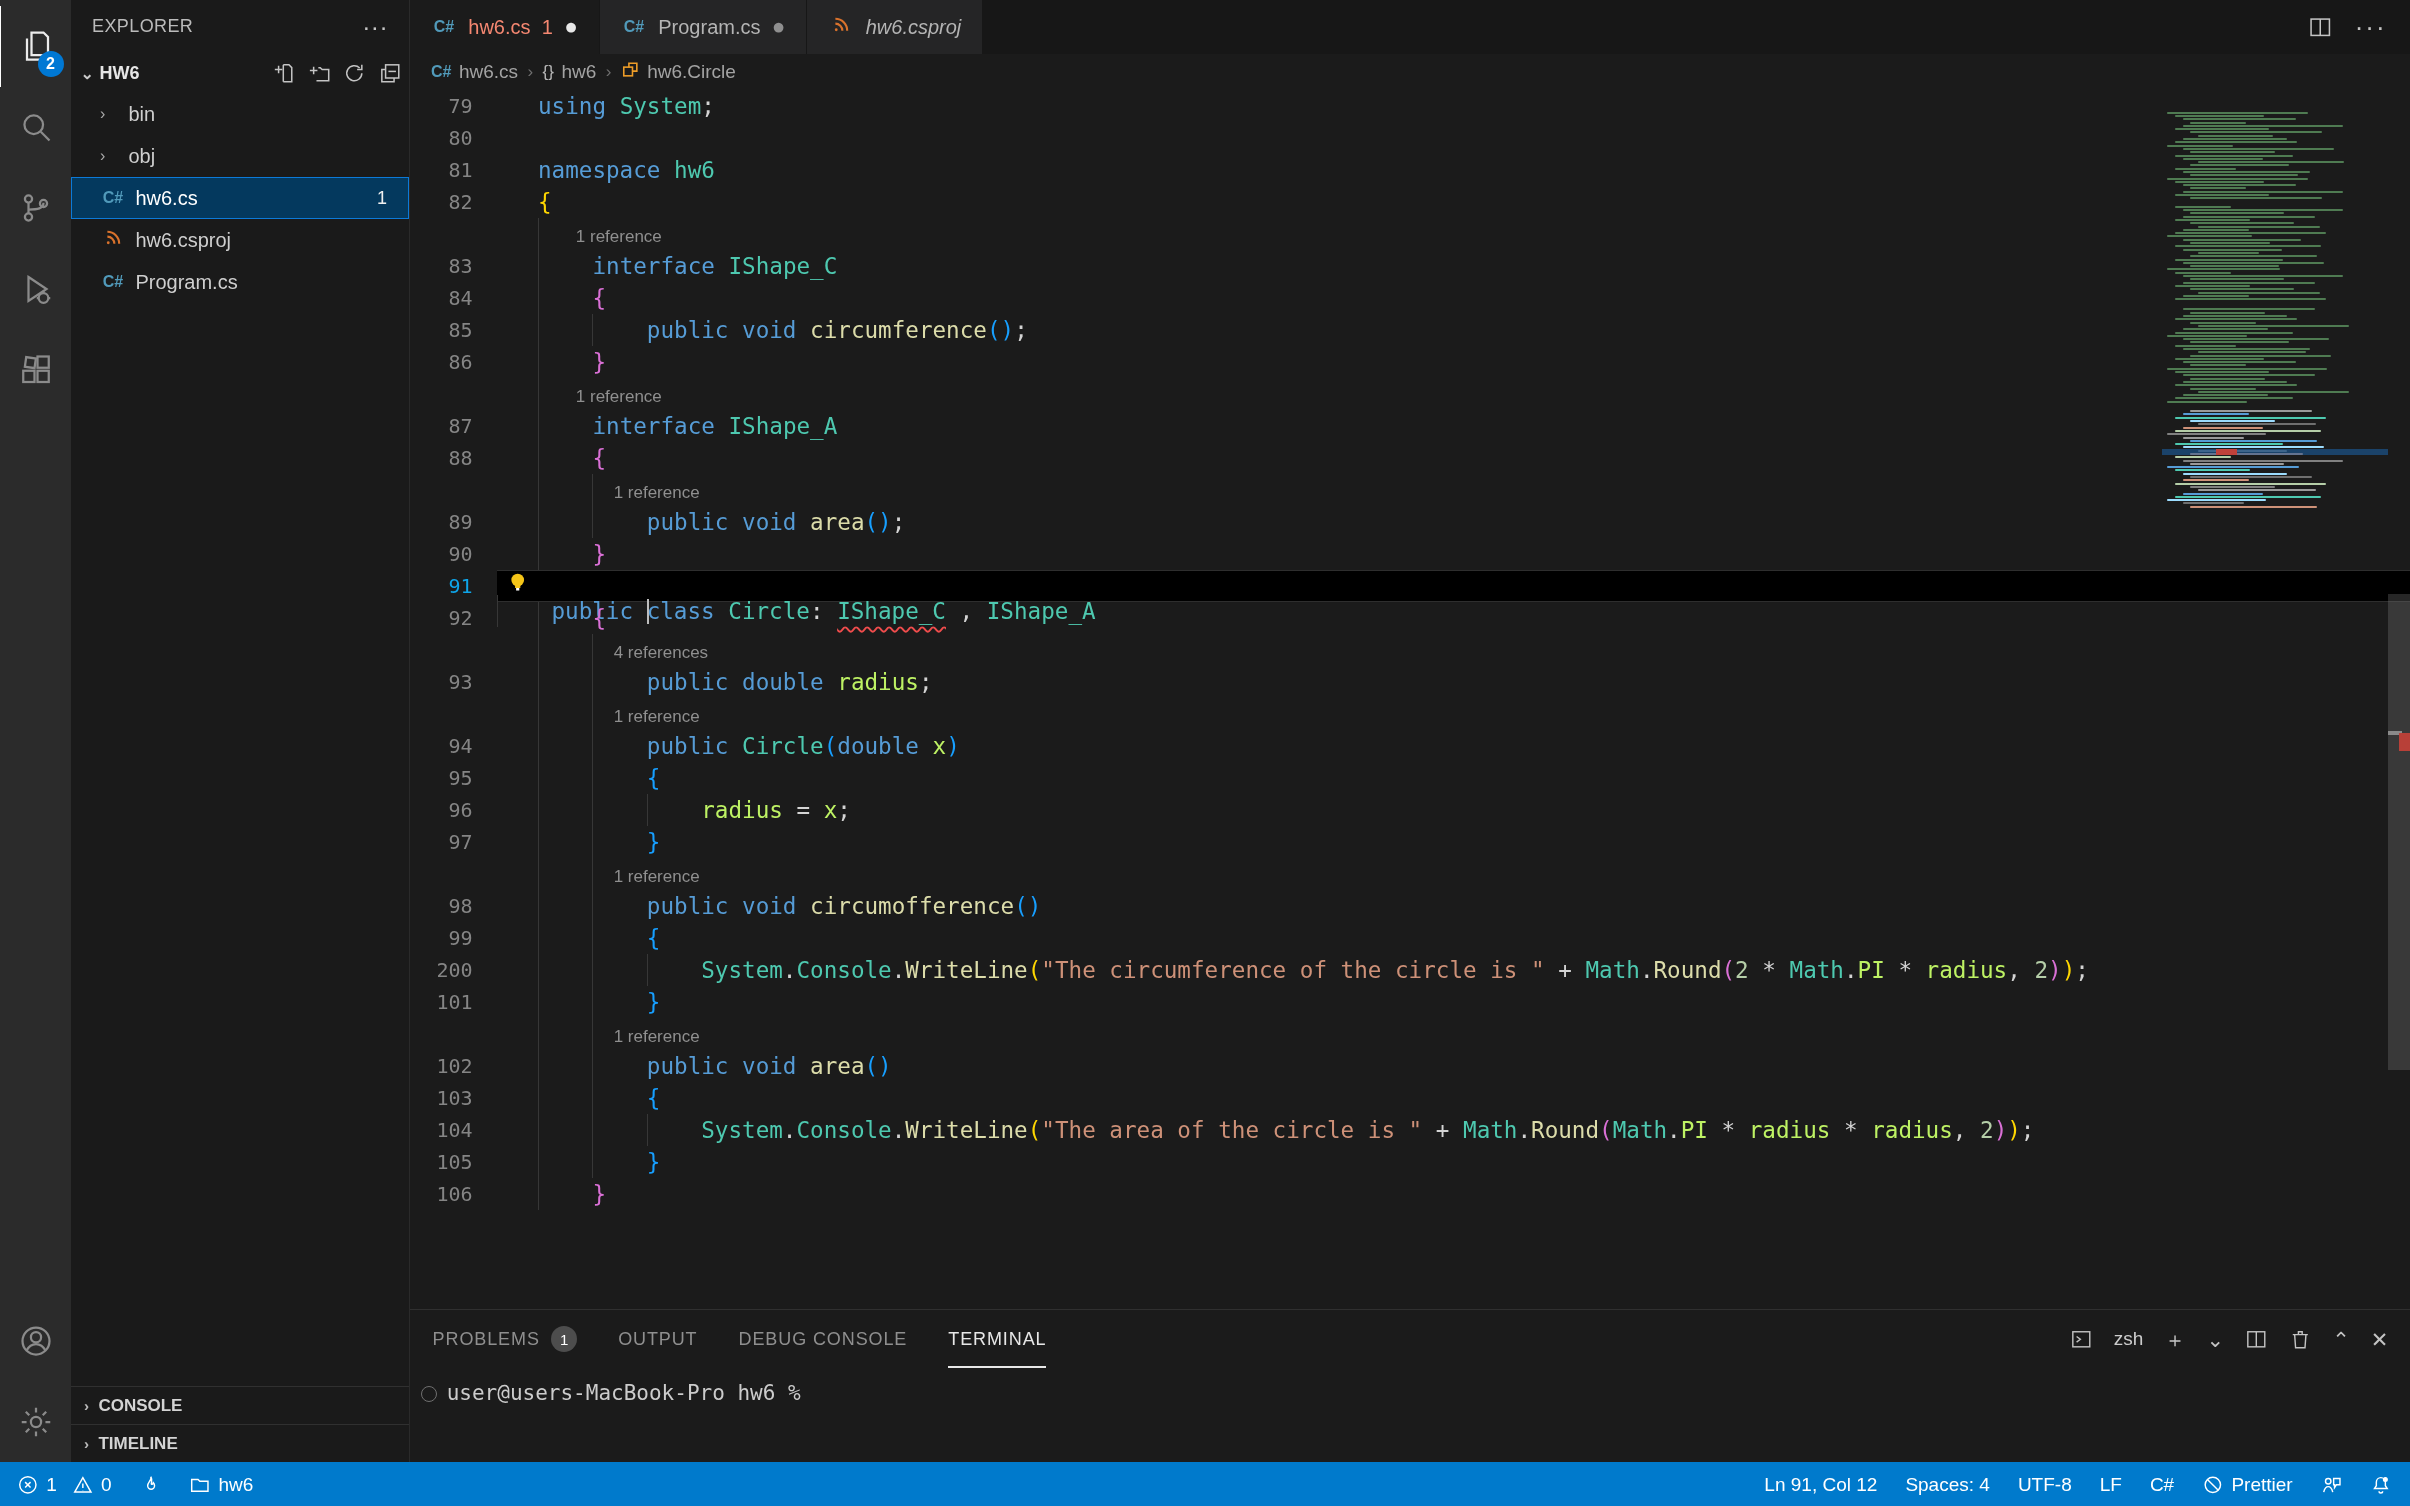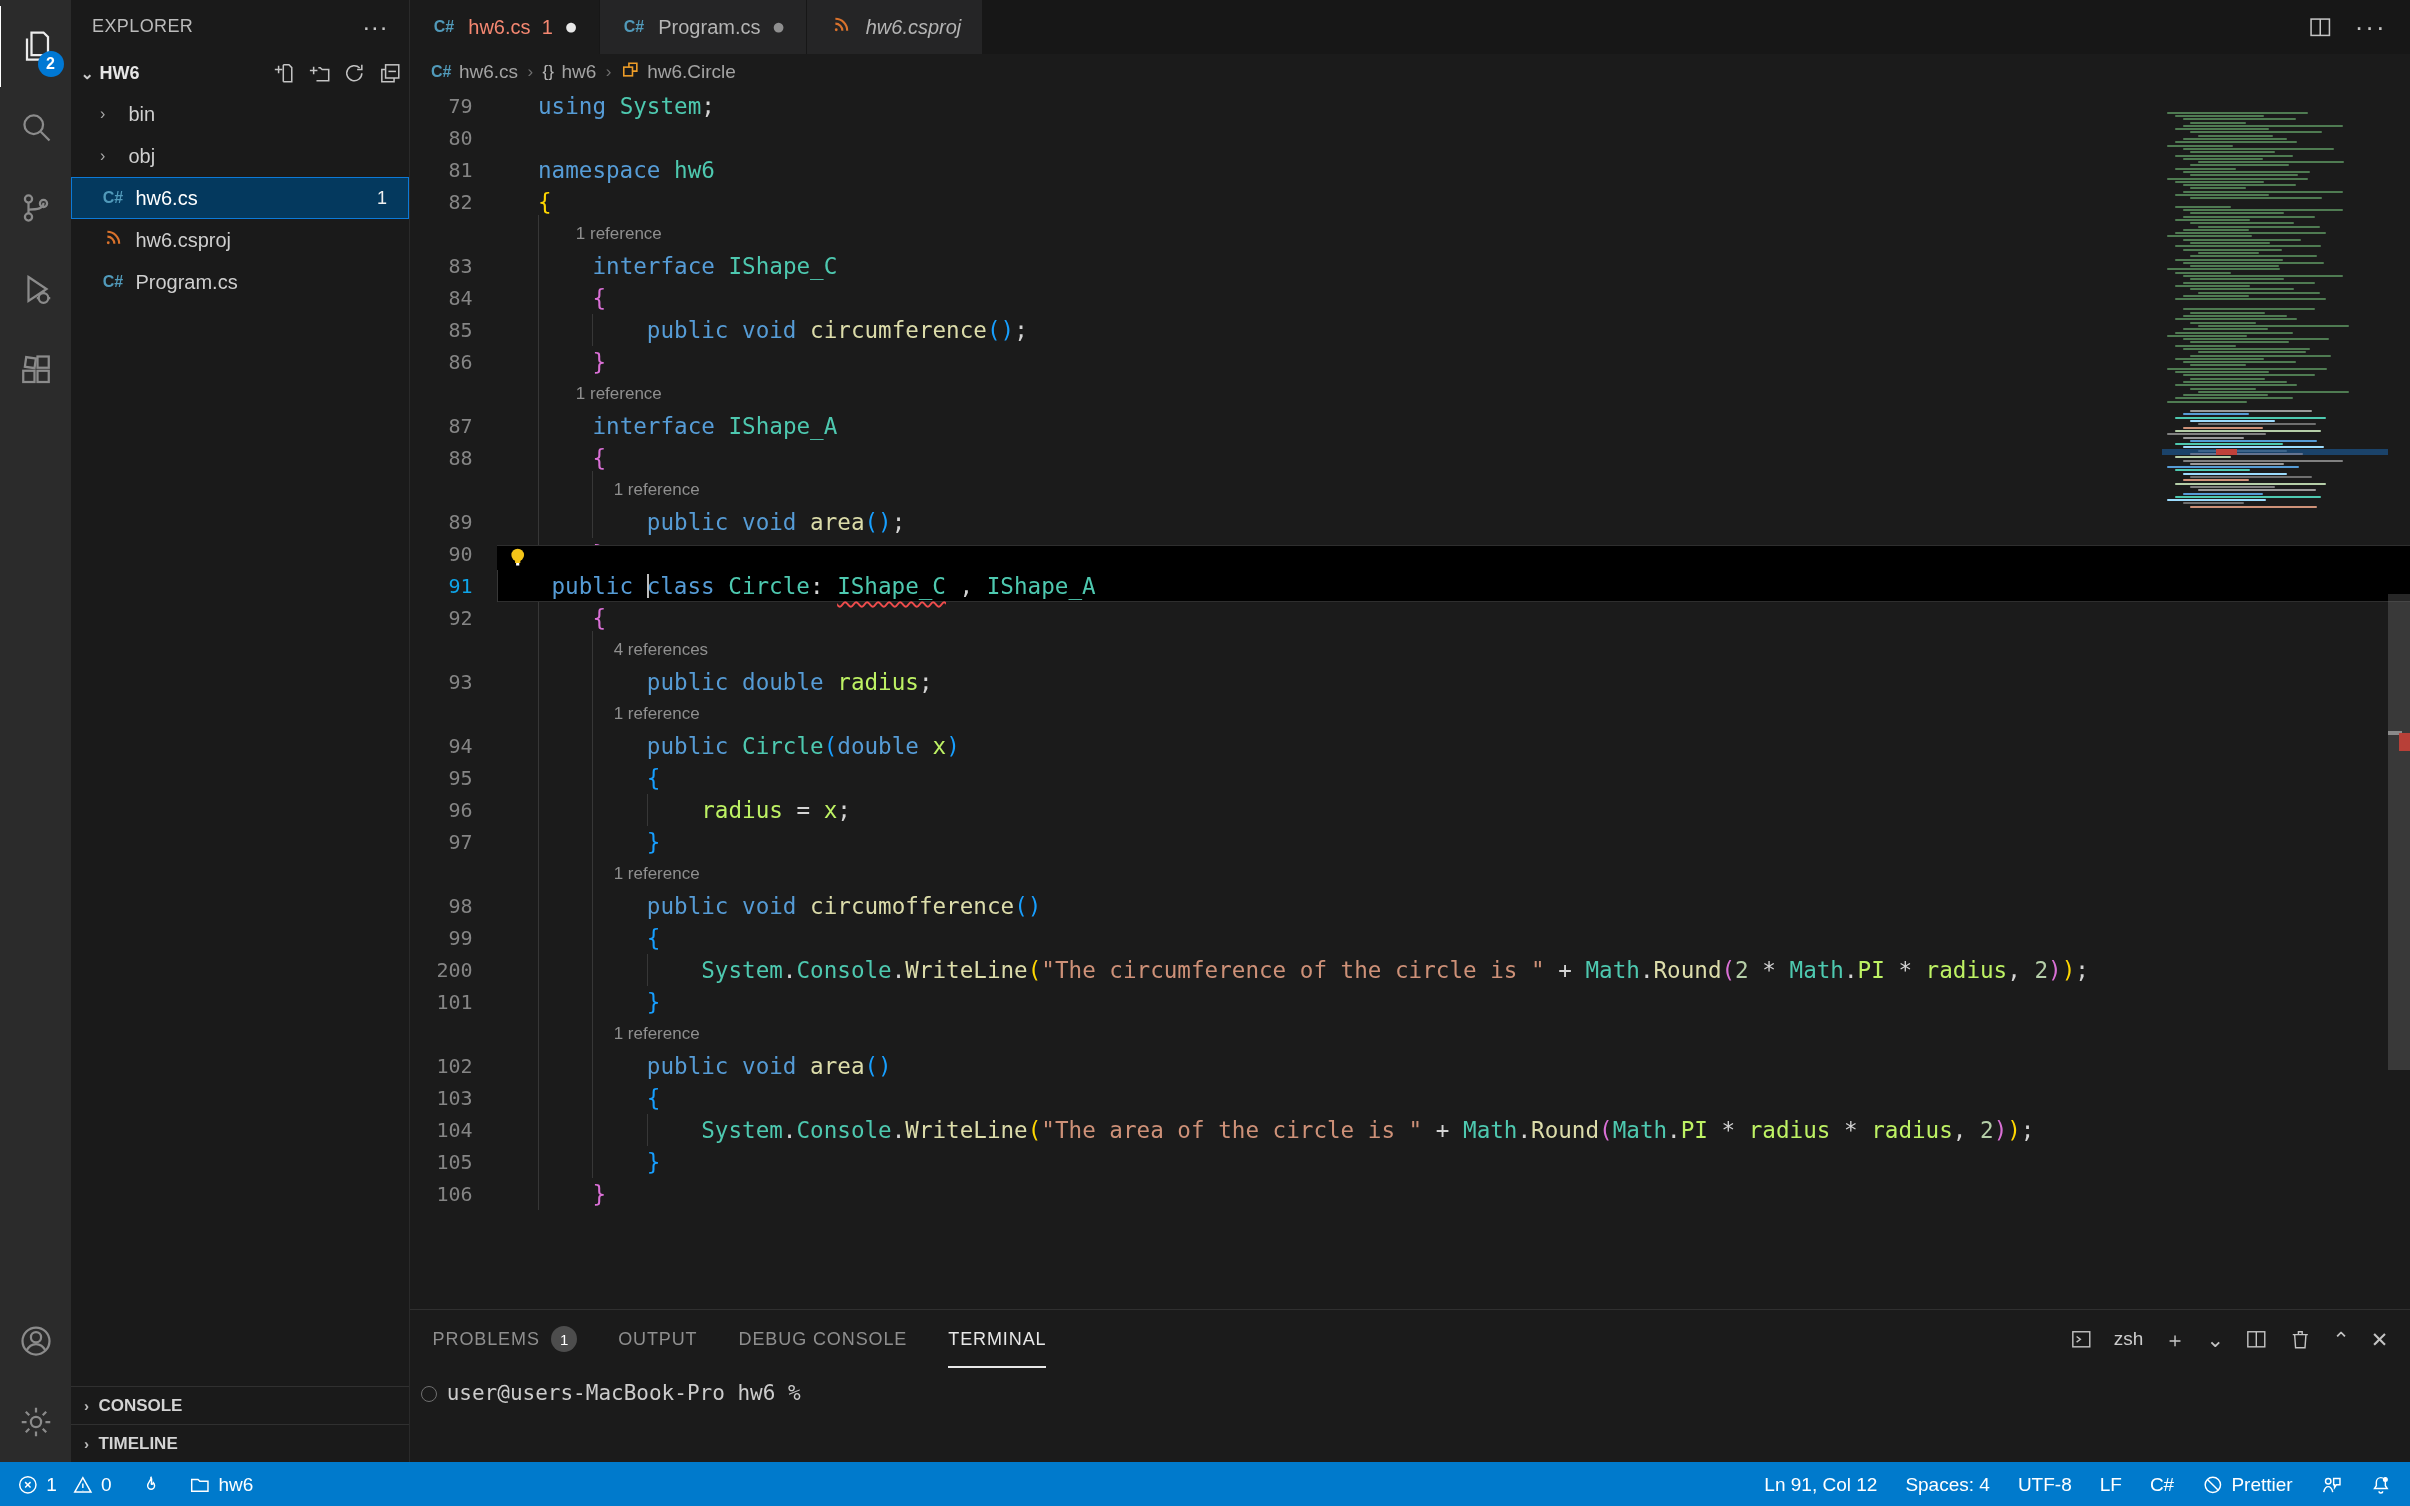--- a/index.html
+++ b/index.html
@@ -61,21 +61,21 @@
 
   .breadcrumbs { height:36px; display:flex; align-items:center; gap:9.4px; padding-left:21px;
     font-size:19px; color:#a3a3a3; background:#1b1b1b; }
   .bc-sep { color:#6f6f6f; font-size:17px; }
   .bc-item { display:flex; align-items:center; gap:7.5px; cursor:pointer; }
   .bc-ic-braces { color:#b7b7b7; font-size:17px; }
   .bc-ic-class svg { width:19px; height:19px; stroke:#ee9d28; fill:none; stroke-width:2; }
 
   
   .code-area { flex:1; position:relative; overflow:hidden; background:#1b1b1b; }
-  .row { display:flex; height:32px; line-height:32px;align-items:flex-end; }
+  .row { display:flex; height:32px; line-height:32px; }
   .ln { width:87px; text-align:right; padding-right:24.5px; color:#858585;
     font-family:"DejaVu Sans Mono", monospace; font-size:20px; flex:none; }
   .row.cur .ln { color:#0ea5e9; }
   .rowbody { flex:1; display:flex; position:relative; min-width:0; }
   .row.cur .rowbody { background:#000000; box-shadow: inset 0 0.9px 0 #2e2e2e, inset 0 -0.9px 0 #2e2e2e; flex-direction: column; }
   .glyph { width:41px; flex:none; display:flex; align-items:center; justify-content:center; }
   .glyph svg { width:25.4px; height:25.4px; }
   .ct { position:relative; flex:1; white-space:pre; font-family:"DejaVu Sans Mono", monospace;
     font-size:22.6px; color:#d4d4d4; }
   .guide { position:absolute; top:0; bottom:0; width:0.9px; background:#373737; }

